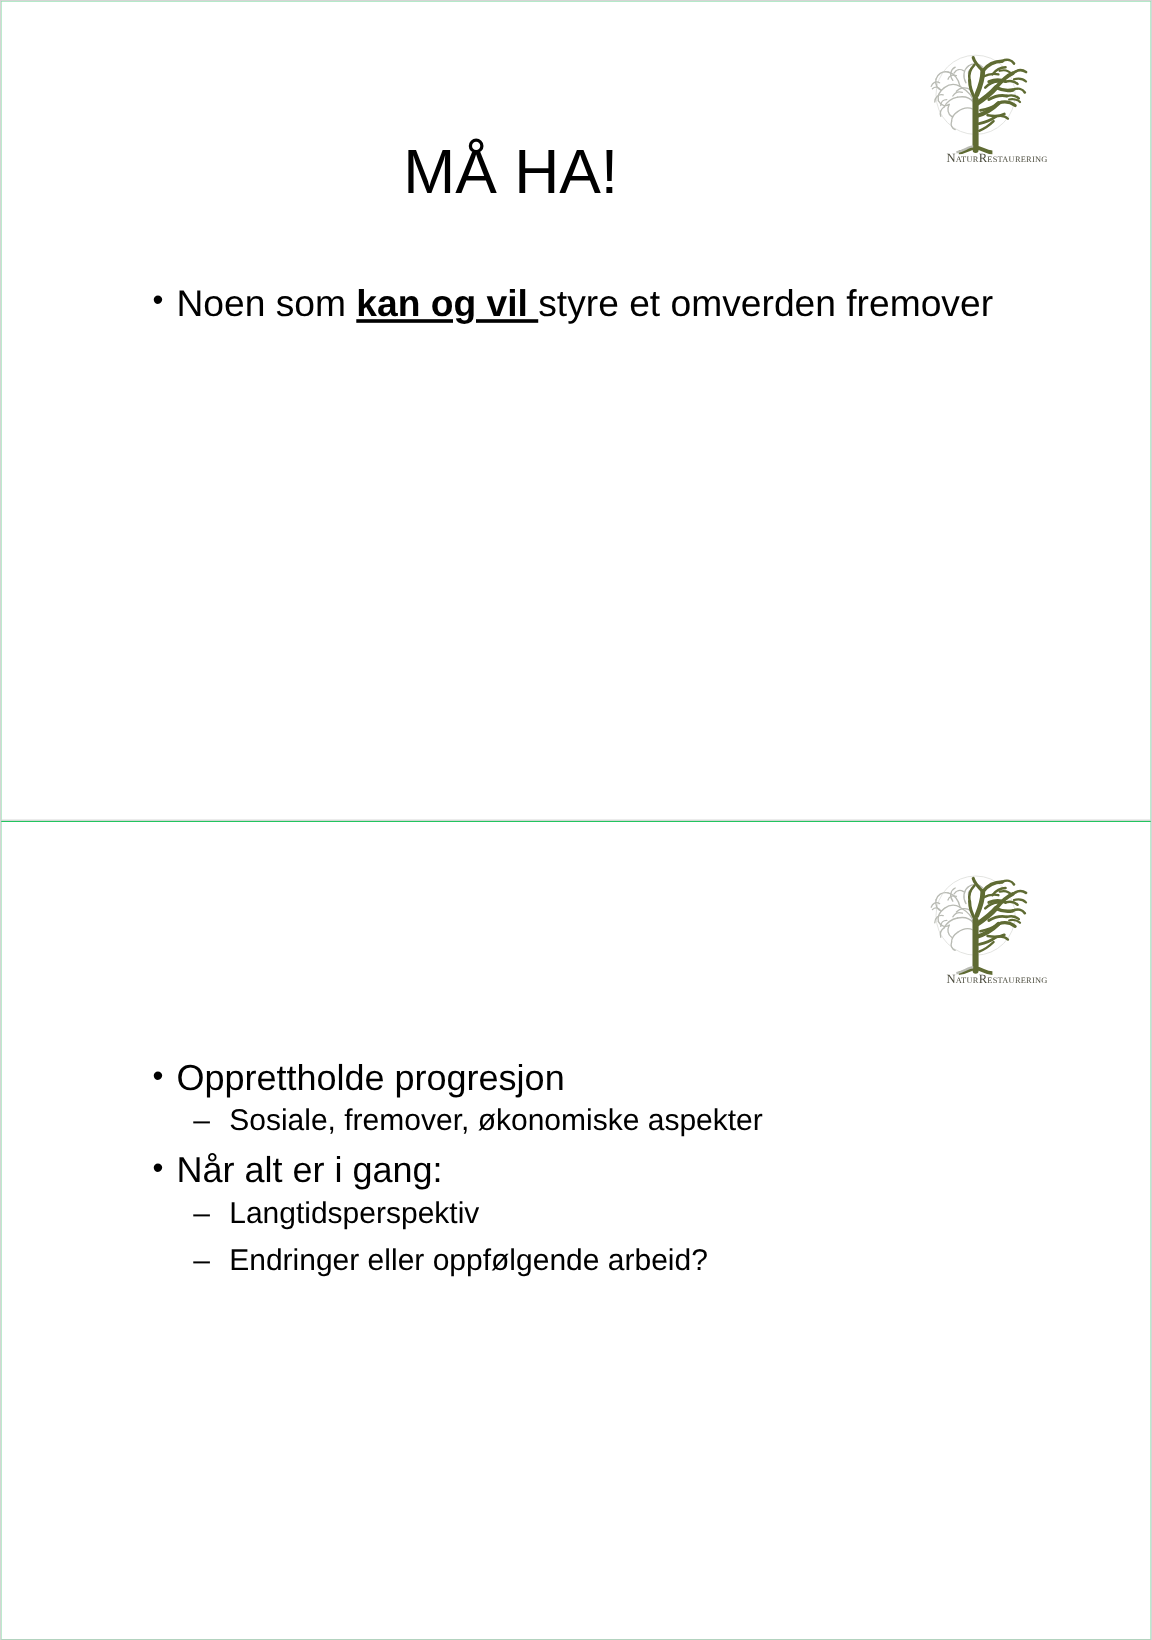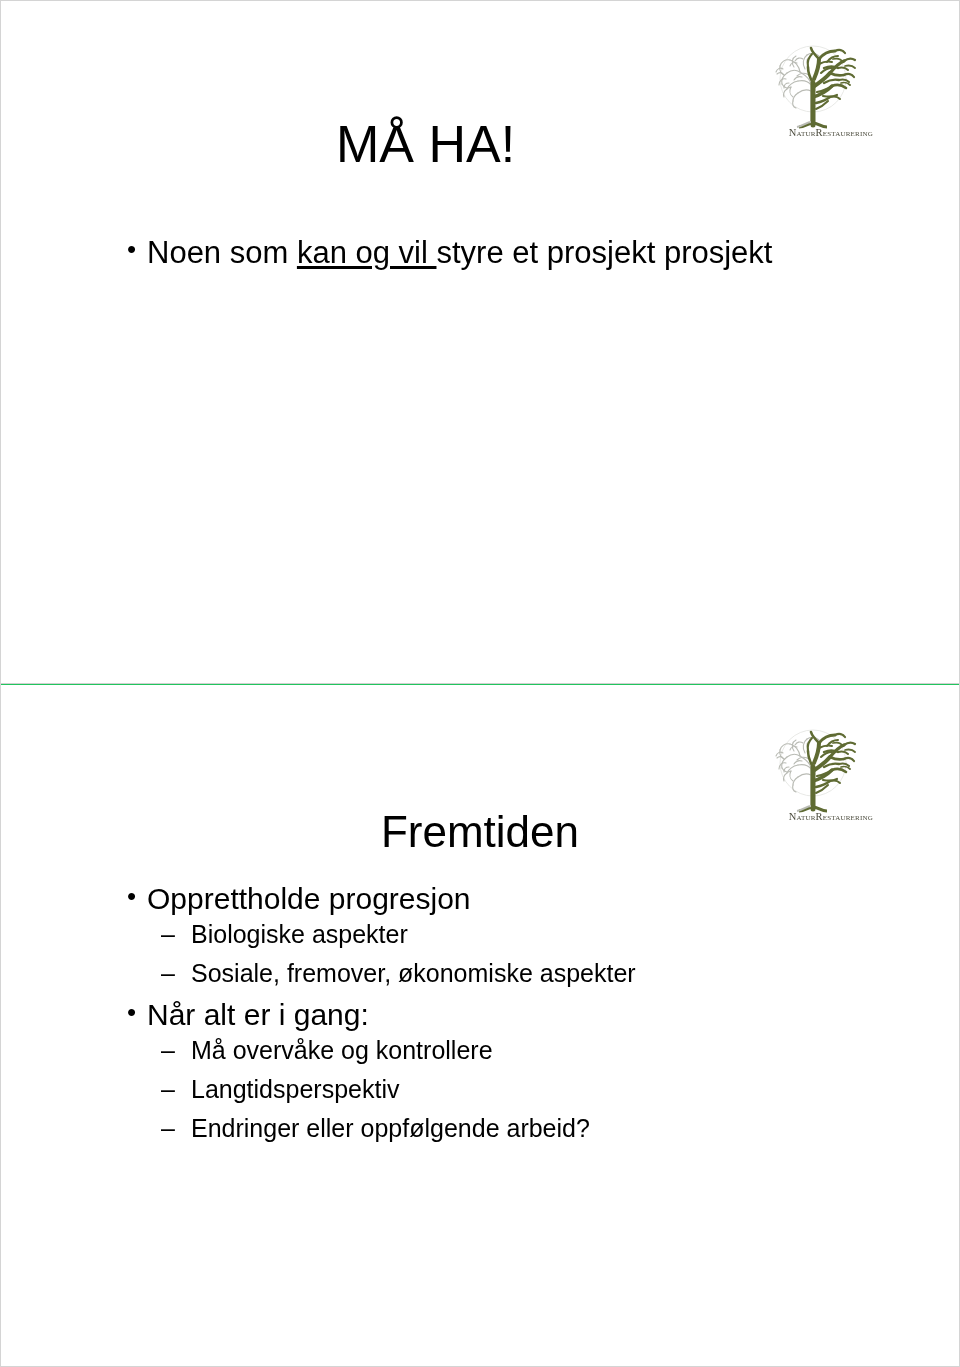--- a/index.html
+++ b/index.html
@@ -122,21 +122,21 @@
   .bullet.level2::before {
     content: "\2013";
     position: absolute;
     left: 40px;
     top: 0;
     font-size: 25px;
     line-height: 1;
   }
 
   .emph {
-    font-weight: normal;
+    font-weight: bold;
     text-decoration: underline;
     text-underline-offset: 3px;
   }
 </style>
 </head>
 <body>
 
 <div class="page">
 
   <div class="slide slide-top">
@@ -208,28 +208,27 @@
           <path d="M66 25 C70 23 75 22 79 23" stroke-width="2"></path>
         </g>
 
         <path d="M46 88 C52 88 55 84 60 84 C65 84 68 88 74 88" stroke="#5f6b33" stroke-width="3.2" fill="none"></path>
         <path d="M44 88 C50 87 54 83 58 83" stroke="#b9bbb4" stroke-width="2" fill="none"></path>
       </svg>
       <div class="logo-word">NaturRestaurering</div>
     </div>
 
     <div class="bullets bullets-top">
-      <div class="bullet level1"><span>Noen som </span><span class="emph">kan og vil </span><span>styre et prosjekt prosjekt</span></div>
+      <div class="bullet level1"><span>Noen som </span><span class="emph">kan og vil </span><span>styre et omverden fremover</span></div>
     </div>
 
   </div>
 
   <div class="slide slide-bottom"></div>
 
-  <h2 class="slide-title title-fremtiden">Fremtiden</h2>
 
   <div class="logo logo-bot">
     <svg viewBox="0 0 120 92" xmlns="http://www.w3.org/2000/svg">
       <g stroke="#b9bbb4" stroke-width="1.1" fill="none" stroke-linecap="round">
         <circle cx="60" cy="40" r="33" stroke="#e2e3e0" stroke-width="0.8"></circle>
         <path d="M58 82 L58 46 C58 40 52 36 47 33"></path>
         <path d="M47 33 C42 30 38 31 34 34"></path>
         <path d="M34 34 C30 37 28 41 29 45"></path>
         <path d="M29 45 C31 49 35 50 38 48"></path>
         <path d="M47 33 C46 27 42 22 37 21"></path>
@@ -287,21 +286,19 @@
         <path d="M66 25 C70 23 75 22 79 23" stroke-width="2"></path>
       </g>
       <path d="M46 88 C52 88 55 84 60 84 C65 84 68 88 74 88" stroke="#5f6b33" stroke-width="3.2" fill="none"></path>
       <path d="M44 88 C50 87 54 83 58 83" stroke="#b9bbb4" stroke-width="2" fill="none"></path>
     </svg>
     <div class="logo-word">NaturRestaurering</div>
   </div>
 
   <div class="bullets bullets-bottom">
     <div class="bullet level1"><span>Opprettholde progresjon</span></div>
-    <div class="bullet level2"><span>Biologiske aspekter</span></div>
     <div class="bullet level2"><span>Sosiale, fremover, økonomiske aspekter</span></div>
     <div class="bullet level1"><span>Når alt er i gang:</span></div>
-    <div class="bullet level2"><span>Må overvåke og kontrollere</span></div>
     <div class="bullet level2"><span>Langtidsperspektiv</span></div>
     <div class="bullet level2"><span>Endringer eller oppfølgende arbeid?</span></div>
   </div>
 
 </div>
 
 </body></html>

